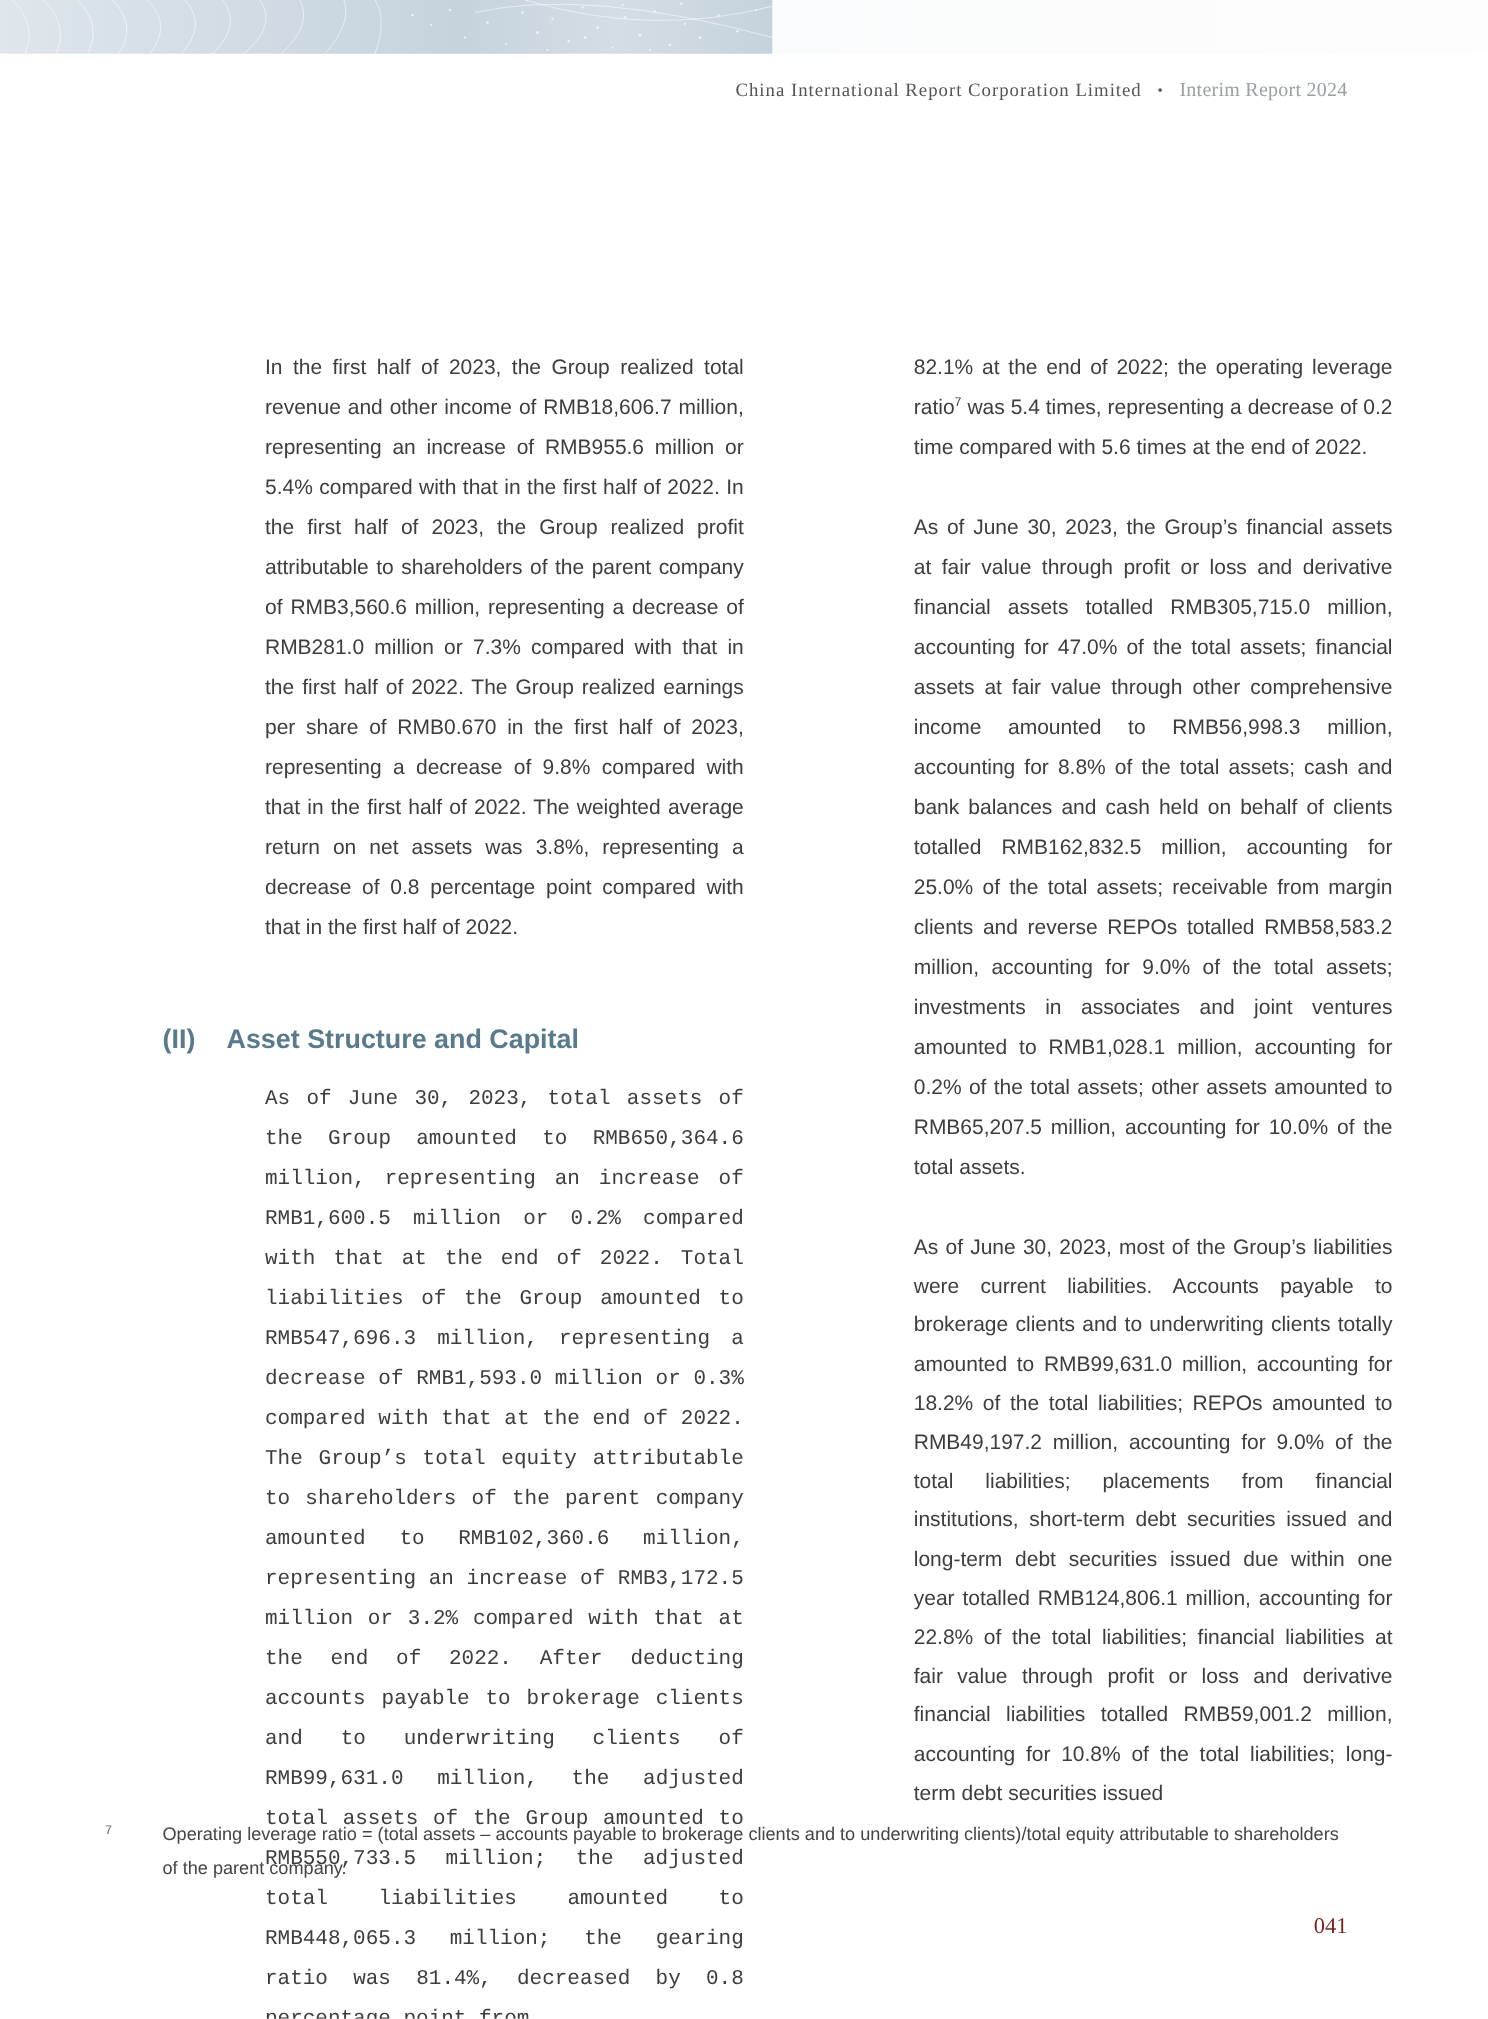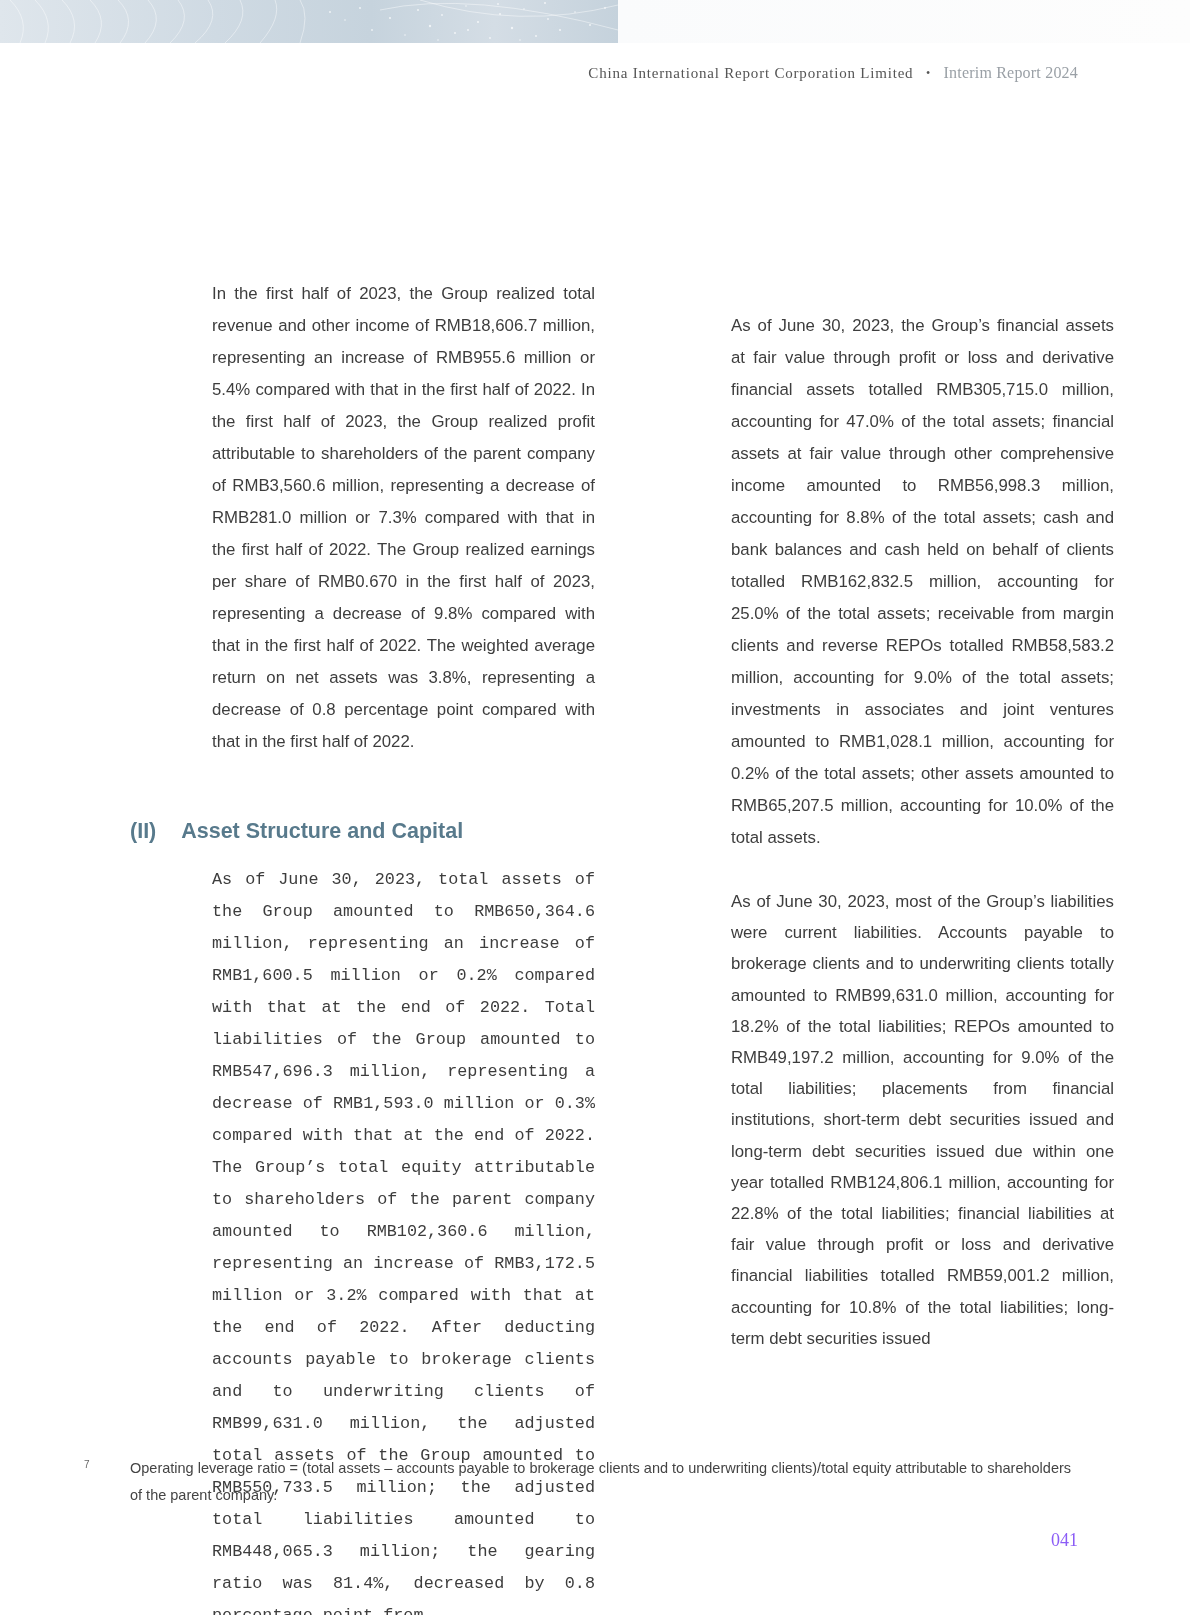--- a/index.html
+++ b/index.html
@@ -92,21 +92,21 @@
       margin-left: 46px;
       display: block;
     }
 
     .page-number {
       position: absolute;
       right: 112px;
       top: 1530px;
       font-family: "Liberation Serif", "DejaVu Serif", serif;
       font-size: 18px;
-      color: #8b5cf6;
+      color: #7f1d1d;
     }
   </style>
 </head>
 <body>
 
 <div class="banner">
   <svg width="618" height="43" viewBox="0 0 618 43">
     <g stroke="#ffffff" stroke-opacity="0.55" fill="none" stroke-width="0.8">
       <path d="M20 43 Q 30 20 10 0"></path>
       <path d="M45 43 Q 55 20 35 0"></path>
@@ -168,20 +168,21 @@
 <div class="section-heading">
   <span class="num">(II)</span>
   <span>Asset Structure and Capital</span>
 </div>
 
 <div class="col left-para2" style="top:864px;">
   <p>As of June 30, 2023, total assets of the Group amounted to RMB650,364.6 million, representing an increase of RMB1,600.5 million or 0.2% compared with that at the end of 2022. Total liabilities of the Group amounted to RMB547,696.3 million, representing a decrease of RMB1,593.0 million or 0.3% compared with that at the end of 2022. The Group’s total equity attributable to shareholders of the parent company amounted to RMB102,360.6 million, representing an increase of RMB3,172.5 million or 3.2% compared with that at the end of 2022. After deducting accounts payable to brokerage clients and to underwriting clients of RMB99,631.0 million, the adjusted total assets of the Group amounted to RMB550,733.5 million; the adjusted total liabilities amounted to RMB448,065.3 million; the gearing ratio was 81.4%, decreased by 0.8 percentage point from</p>
 </div>
 
 <div class="col col-right">
+  <p><span>82.1% at the end of 2022; the operating leverage ratio</span><sup>7</sup><span> was 5.4 times, representing a decrease of 0.2 time compared with 5.6 times at the end of 2022.</span></p>
   <div class="gap"></div>
   <p>As of June 30, 2023, the Group’s financial assets at fair value through profit or loss and derivative financial assets totalled RMB305,715.0 million, accounting for 47.0% of the total assets; financial assets at fair value through other comprehensive income amounted to RMB56,998.3 million, accounting for 8.8% of the total assets; cash and bank balances and cash held on behalf of clients totalled RMB162,832.5 million, accounting for 25.0% of the total assets; receivable from margin clients and reverse REPOs totalled RMB58,583.2 million, accounting for 9.0% of the total assets; investments in associates and joint ventures amounted to RMB1,028.1 million, accounting for 0.2% of the total assets; other assets amounted to RMB65,207.5 million, accounting for 10.0% of the total assets.</p>
   <div class="gap"></div>
   <p style="line-height:31.2px;">As of June 30, 2023, most of the Group’s liabilities were current liabilities. Accounts payable to brokerage clients and to underwriting clients totally amounted to RMB99,631.0 million, accounting for 18.2% of the total liabilities; REPOs amounted to RMB49,197.2 million, accounting for 9.0% of the total liabilities; placements from financial institutions, short-term debt securities issued and long-term debt securities issued due within one year totalled RMB124,806.1 million, accounting for 22.8% of the total liabilities; financial liabilities at fair value through profit or loss and derivative financial liabilities totalled RMB59,001.2 million, accounting for 10.8% of the total liabilities; long-term debt securities issued</p>
 </div>
 
 <div class="footnote">
   <span class="fn-mark">7</span>
   <span class="fn-text">Operating leverage ratio = (total assets – accounts payable to brokerage clients and to underwriting clients)/total equity attributable to shareholders of the parent company.</span>
 </div>

